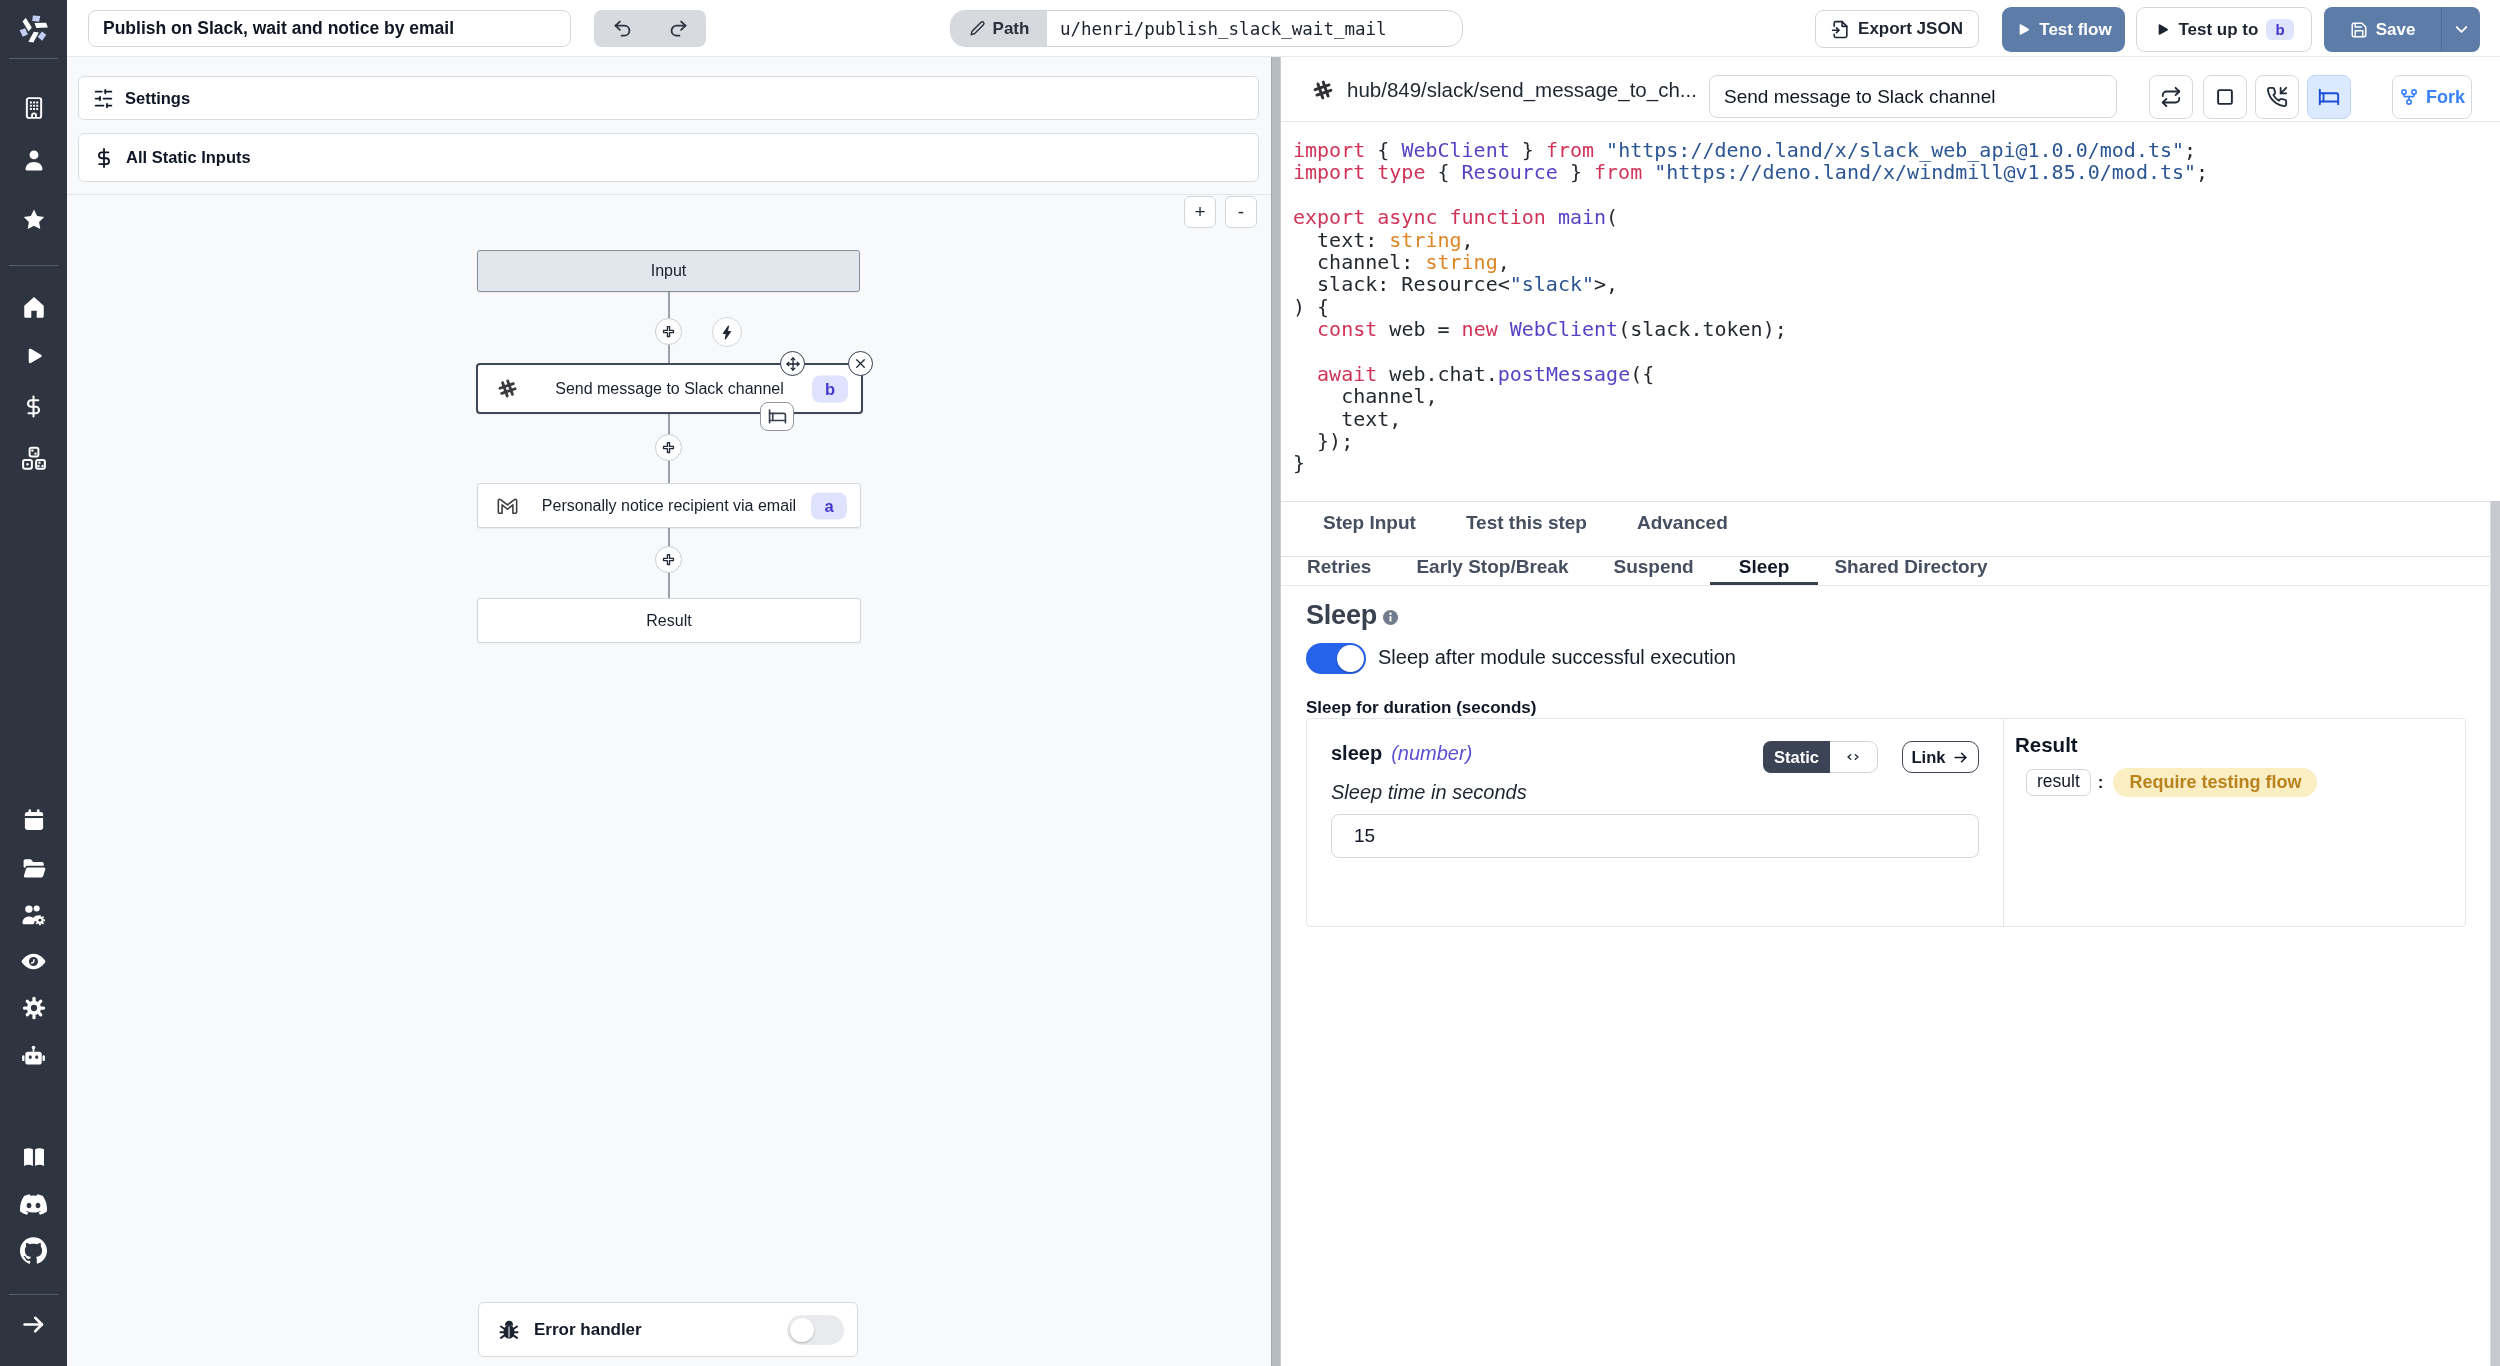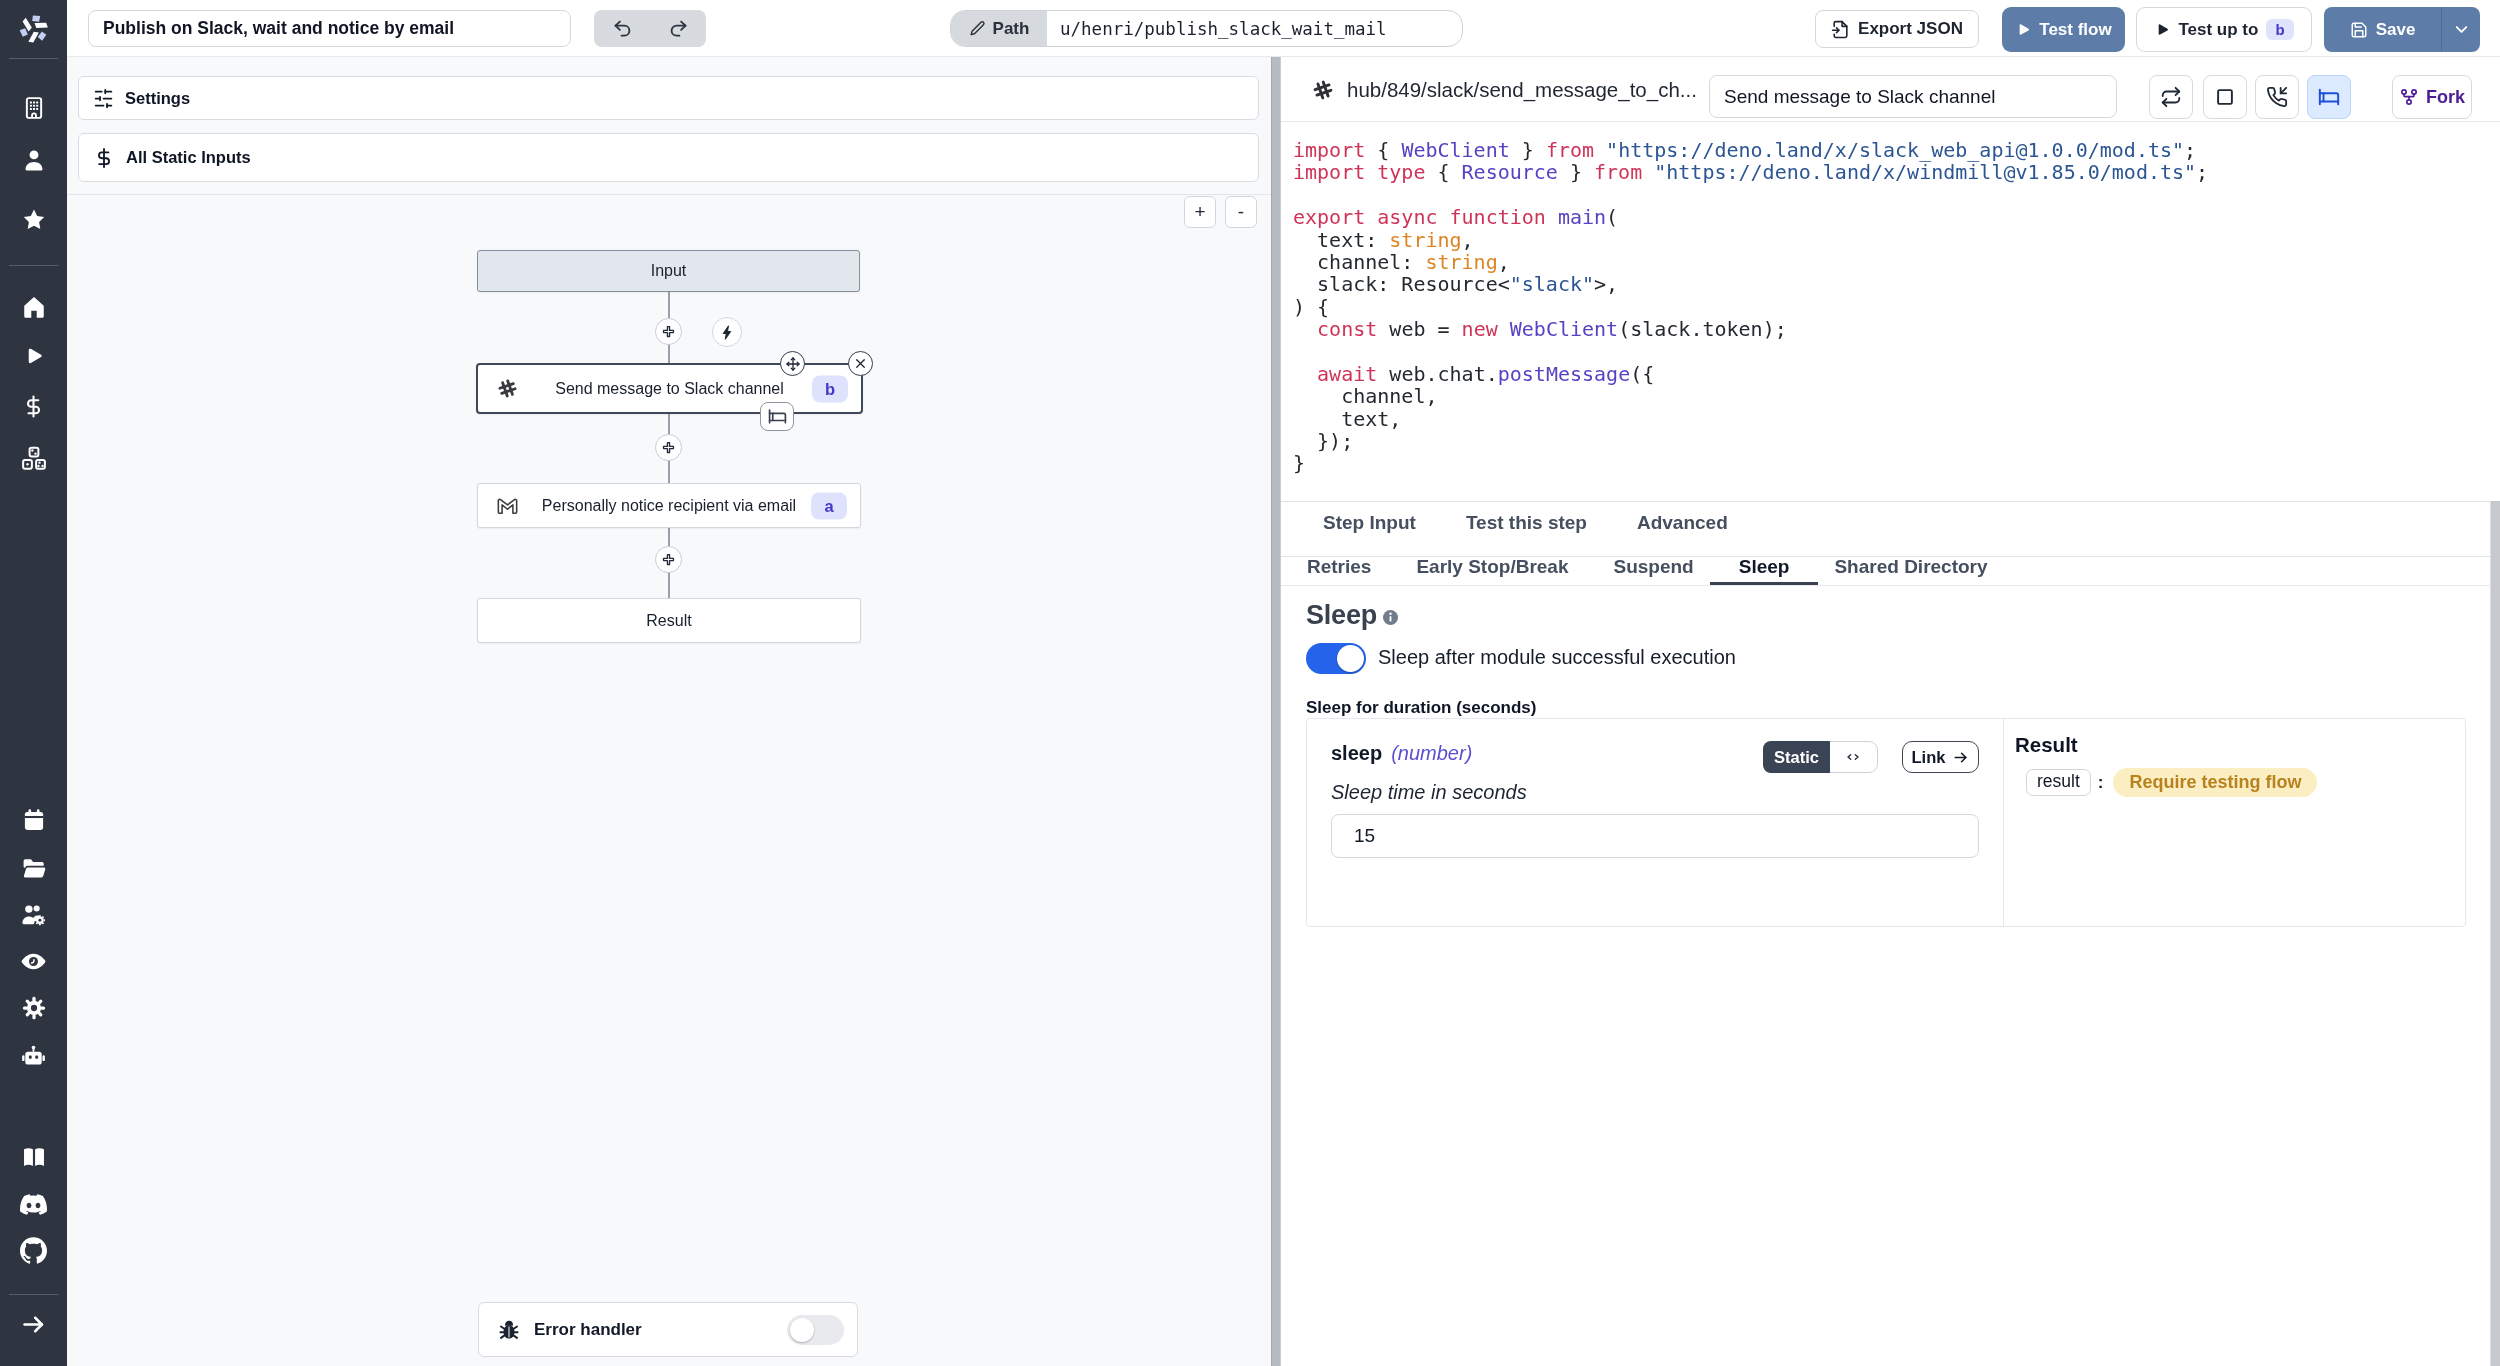--- a/index.html
+++ b/index.html
@@ -70,21 +70,21 @@
 
 #right-panel { position:absolute; left:1281px; top:57px; width:1219px; height:1309px; background:#fff; }
 #rp-header { position:absolute; left:0; top:0; width:1219px; height:65px; border-bottom:1px solid #e6e8ec; display:flex; align-items:center; }
 #rp-hub-path { position:absolute; left:66px; top:0; height:65px; display:flex; align-items:center; font-size:20.5px; color:#1f2630; white-space:nowrap; }
 #rp-summary { position:absolute; left:428px; top:18px; width:408px; height:43px; border:1px solid #d4d8de; border-radius:8px; font-size:19px; color:#101623; padding:0 14px; display:flex; align-items:center; }
 .rp-iconbtn { position:absolute; top:18px; width:44px; height:44px; border:1px solid #d6dade; border-radius:8px; background:#fff; display:flex; align-items:center; justify-content:center; color:#1f2937; cursor:pointer; }
 #rpb-repeat { left:868px; }
 #rpb-square { left:922px; }
 #rpb-phone { left:974px; }
 #rpb-bed { left:1026px; background:#dbeafe; border-color:#bdd5f7; color:#1d4ed8; }
-#rpb-fork { position:absolute; left:1111px; top:18px; width:80px; height:44px; border:1px solid #d6dade; border-radius:8px; background:#fff; display:flex; align-items:center; justify-content:center; gap:7px; font-weight:700; font-size:18px; color:#4c1d95; cursor:pointer; }
+#rpb-fork { position:absolute; left:1111px; top:18px; width:80px; height:44px; border:1px solid #d6dade; border-radius:8px; background:#fff; display:flex; align-items:center; justify-content:center; gap:7px; font-weight:700; font-size:18px; color:#3b82f6; cursor:pointer; }
 
 
 #code-area { position:absolute; left:0; top:66px; width:1219px; height:378px; background:#fff; font-family:"DejaVu Sans Mono", monospace; font-size:20px; line-height:22.4px; padding:16px 0 0 12px; white-space:pre; overflow:hidden; cursor:text; }
 #code-area .cl { height:22.4px; }
 .tk-k { color:#cf3458; } .tk-t { color:#5842c4; } .tk-s { color:#2b5593; } .tk-o { color:#dd8524; } .tk-p { color:#24292f; }
 
 
 #tabs1 { position:absolute; left:0; top:444px; width:1219px; height:56px; border-top:1px solid #dfe2e7; border-bottom:1px solid #dfe2e7; display:flex; align-items:center; padding-left:42px; padding-bottom:13px; gap:50px; }
 #tabs2 { position:absolute; left:0; top:500px; width:1219px; height:29px; border-bottom:1px solid #e8eaee; display:flex; align-items:stretch; padding-left:26px; gap:45px; }
 #tabs2 .tab { padding-bottom:9px; }

